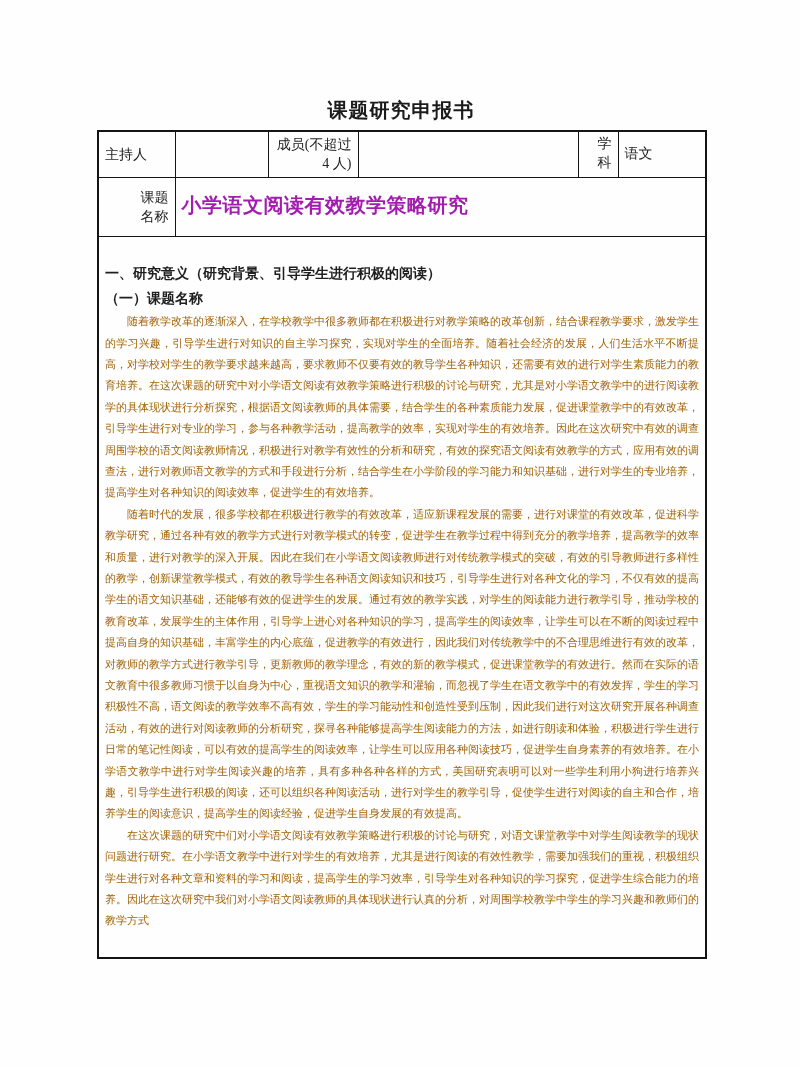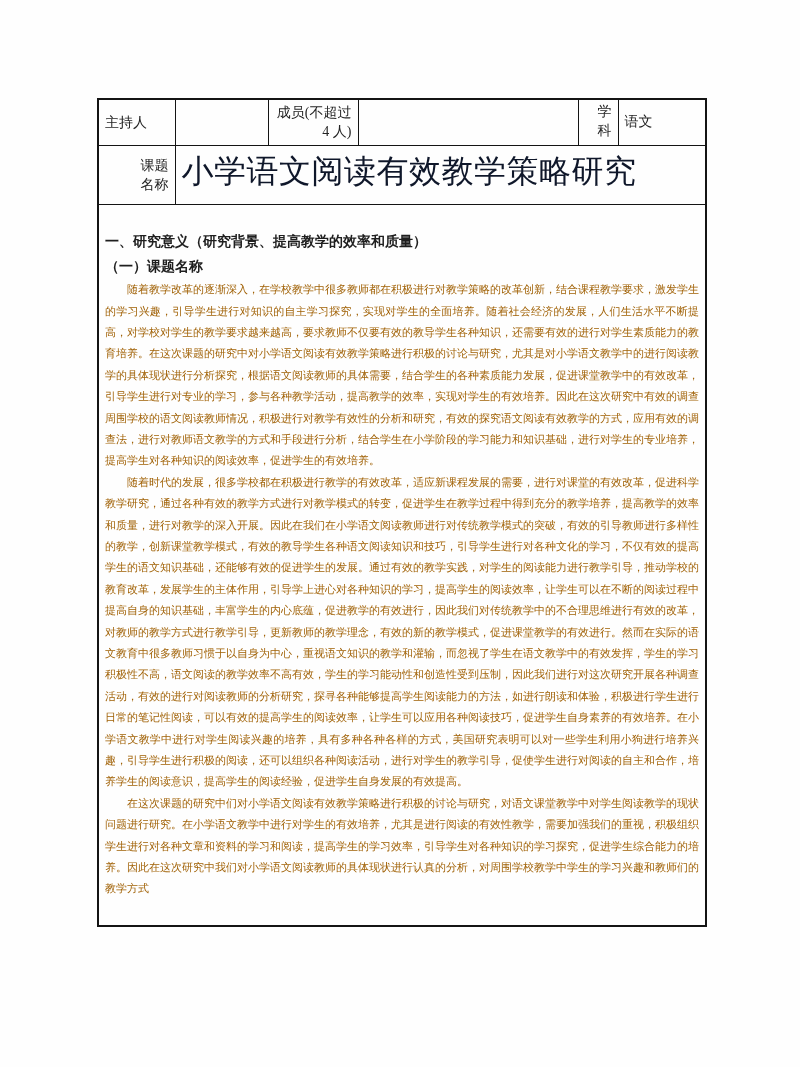--- a/index.html
+++ b/index.html
@@ -48,24 +48,24 @@
   }
   tr.r1 { height: 46px; padding-left: 32px; }
   tr.r2 { height: 59px; margin-left: 12px; }
   td.center { text-align: right; }
   td.top-align { vertical-align: top; padding-top: 6px; font-family: Liberation Mono, monospace; }
   .narrow-1 { display: inline-block; width: 1em; line-height: 19px; font-family: Liberation Mono, monospace; }
   .narrow-2 { display: inline-block; width: 2em; line-height: 19px; }
   td.topic-cell { padding-left: 9px; }
   .topic-value {
     font-family: "Liberation Sans", sans-serif;
-    font-weight: 400;
-    font-size: 32px;
+    font-weight: 700;
+    font-size: 20px;
     letter-spacing: 0.5px;
-    color: #0f172a;
+    color: #a21caf;
     white-space: nowrap;
   }
   td.body-cell {
     vertical-align: top;
     height: 716px;
     padding: 3px 6px 4px 6px;
   }
   .body-cell h2, .body-cell h3 {
     margin: 0;
     font-size: 14px;
@@ -81,20 +81,21 @@
     text-indent: 2em;
     color: #a16207;
   }
 </style>
 </head>
 <body>
 
 <div class="page">
   <div class="doc">
 
+    <div class="doc-title">课题研究申报书</div>
 
     <table class="form">
       <colgroup>
         <col style="width:77px">
         <col style="width:93px">
         <col style="width:90px">
         <col style="width:220px">
         <col style="width:40px">
         <col style="width:88px">
       </colgroup>
@@ -124,21 +125,21 @@
           <td class="center">
             <span class="narrow-2">课题名称</span>
           </td>
           <td colspan="5" class="topic-cell">
             <span class="topic-value">小学语文阅读有效教学策略研究</span>
           </td>
         </tr>
 
         <tr class="r3">
           <td colspan="6" class="body-cell">
-            <h2>一、研究意义（研究背景、提高教学的效率和质量）</h2>
+            <h2>一、研究意义（研究背景、引导学生进行积极的阅读）</h2>
             <h3>（一）课题名称</h3>
             <p>随着教学改革的逐渐深入，在学校教学中很多教师都在积极进行对教学策略的改革创新，结合课程教学要求，激发学生的学习兴趣，引导学生进行对知识的自主学习探究，实现对学生的全面培养。随着社会经济的发展，人们生活水平不断提高，对学校对学生的教学要求越来越高，要求教师不仅要有效的教导学生各种知识，还需要有效的进行对学生素质能力的教育培养。在这次课题的研究中对小学语文阅读有效教学策略进行积极的讨论与研究，尤其是对小学语文教学中的进行阅读教学的具体现状进行分析探究，根据语文阅读教师的具体需要，结合学生的各种素质能力发展，促进课堂教学中的有效改革，引导学生进行对专业的学习，参与各种教学活动，提高教学的效率，实现对学生的有效培养。因此在这次研究中有效的调查周围学校的语文阅读教师情况，积极进行对教学有效性的分析和研究，有效的探究语文阅读有效教学的方式，应用有效的调查法，进行对教师语文教学的方式和手段进行分析，结合学生在小学阶段的学习能力和知识基础，进行对学生的专业培养，提高学生对各种知识的阅读效率，促进学生的有效培养。</p>
             <p>随着时代的发展，很多学校都在积极进行教学的有效改革，适应新课程发展的需要，进行对课堂的有效改革，促进科学教学研究，通过各种有效的教学方式进行对教学模式的转变，促进学生在教学过程中得到充分的教学培养，提高教学的效率和质量，进行对教学的深入开展。因此在我们在小学语文阅读教师进行对传统教学模式的突破，有效的引导教师进行多样性的教学，创新课堂教学模式，有效的教导学生各种语文阅读知识和技巧，引导学生进行对各种文化的学习，不仅有效的提高学生的语文知识基础，还能够有效的促进学生的发展。通过有效的教学实践，对学生的阅读能力进行教学引导，推动学校的教育改革，发展学生的主体作用，引导学上进心对各种知识的学习，提高学生的阅读效率，让学生可以在不断的阅读过程中提高自身的知识基础，丰富学生的内心底蕴，促进教学的有效进行，因此我们对传统教学中的不合理思维进行有效的改革，对教师的教学方式进行教学引导，更新教师的教学理念，有效的新的教学模式，促进课堂教学的有效进行。然而在实际的语文教育中很多教师习惯于以自身为中心，重视语文知识的教学和灌输，而忽视了学生在语文教学中的有效发挥，学生的学习积极性不高，语文阅读的教学效率不高有效，学生的学习能动性和创造性受到压制，因此我们进行对这次研究开展各种调查活动，有效的进行对阅读教师的分析研究，探寻各种能够提高学生阅读能力的方法，如进行朗读和体验，积极进行学生进行日常的笔记性阅读，可以有效的提高学生的阅读效率，让学生可以应用各种阅读技巧，促进学生自身素养的有效培养。在小学语文教学中进行对学生阅读兴趣的培养，具有多种各种各样的方式，美国研究表明可以对一些学生利用小狗进行培养兴趣，引导学生进行积极的阅读，还可以组织各种阅读活动，进行对学生的教学引导，促使学生进行对阅读的自主和合作，培养学生的阅读意识，提高学生的阅读经验，促进学生自身发展的有效提高。</p>
             <p>在这次课题的研究中们对小学语文阅读有效教学策略进行积极的讨论与研究，对语文课堂教学中对学生阅读教学的现状问题进行研究。在小学语文教学中进行对学生的有效培养，尤其是进行阅读的有效性教学，需要加强我们的重视，积极组织学生进行对各种文章和资料的学习和阅读，提高学生的学习效率，引导学生对各种知识的学习探究，促进学生综合能力的培养。因此在这次研究中我们对小学语文阅读教师的具体现状进行认真的分析，对周围学校教学中学生的学习兴趣和教师们的教学方式</p>
           </td>
         </tr>
       </tbody>
     </table>
 
   </div>

